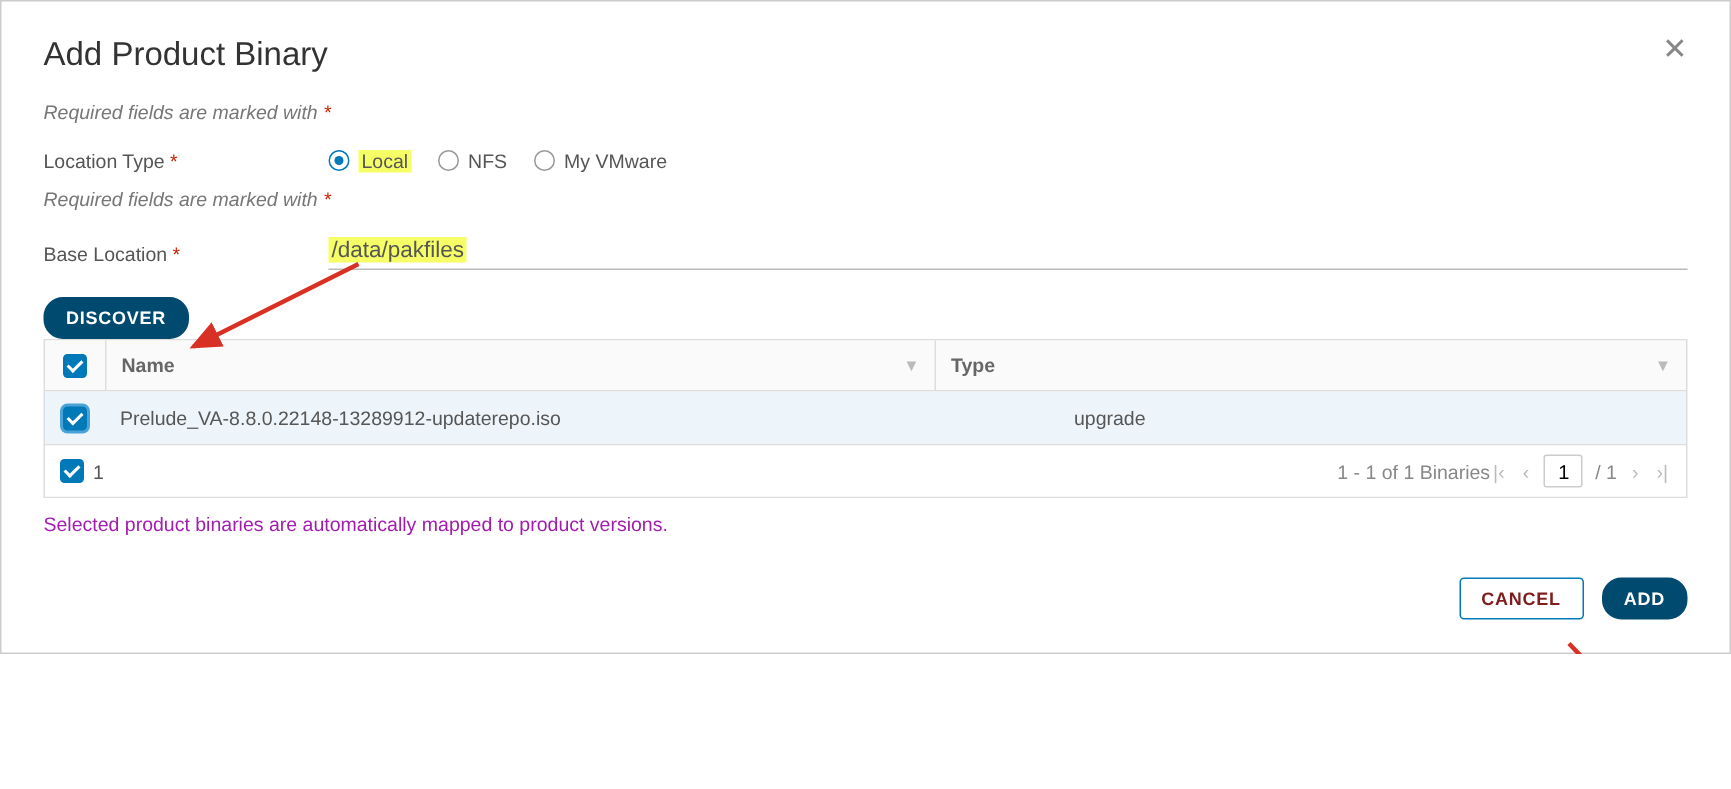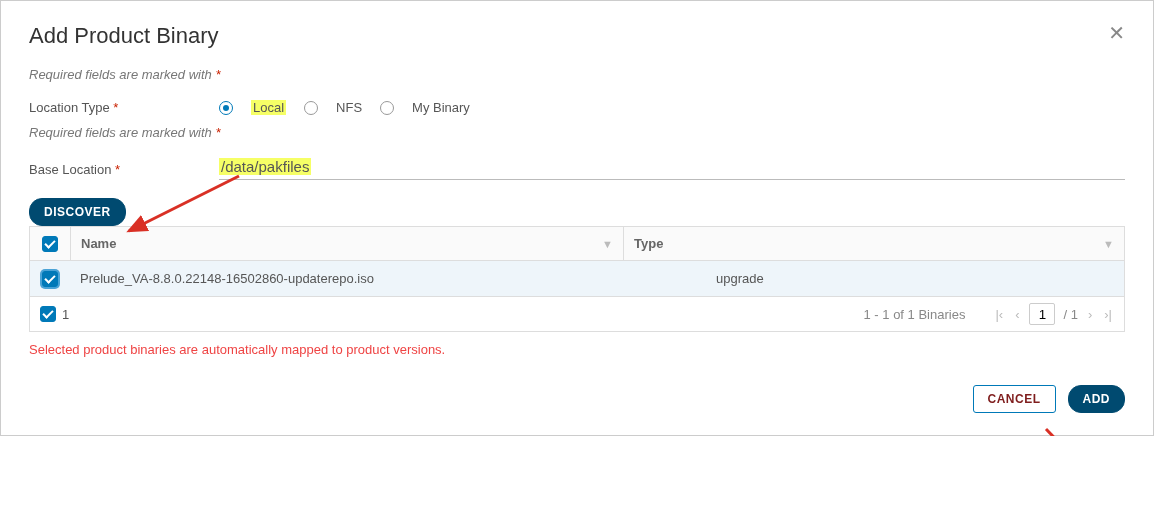--- a/index.html
+++ b/index.html
@@ -32,21 +32,21 @@
     font-size: 20px;
     color: #888;
     cursor: pointer;
     line-height: 1;
   }
   .hint { color: #777; font-size: 13px; margin-bottom: 18px; font-style: italic; }
   .req-star { color: #c92100; }
   .form-row { display: flex; align-items: center; margin-bottom: 10px; }
   .form-label { width: 190px; color: #555; }
   .radio-group { display: flex; gap: 18px; align-items: center; }
-  .radio-item { display: flex; align-items: flex-end; gap: 18px; cursor: pointer; }
+  .radio-item { display: flex; align-items: flex-start; gap: 6px; cursor: pointer; }
   .radio-outer {
     width: 14px; height: 14px; border-radius: 50%;
     border: 1px solid #999; display: inline-flex;
     align-items: center; justify-content: center;
   }
   .radio-outer.selected { border-color: #0079b8; }
   .radio-inner {
     width: 6px; height: 6px; border-radius: 50%;
     background: #0079b8; display: none;
   }
@@ -82,37 +82,37 @@
   .col-sep { width:1px; background:#ddd; align-self:stretch; }
   .trow {
     display: flex; align-items: center; height: 36px;
     background: #eef5fa; border-bottom: 1px solid #ddd;
   }
   .tfoot {
     display: flex; align-items: center; justify-content: space-between;
     padding: 6px 10px; background: #fff;
   }
   .tfoot-left { display: flex; align-items: center; gap: 6px; }
-  .tfoot-right { display: flex; align-items: center; gap: 28px; color: #888; }
+  .tfoot-right { display: flex; align-items: center; gap: 0; color: #888; }
   .pager { display: flex; align-items: center; gap: 8px; }
   .pager-btn { color: #bbb; cursor: pointer; padding: 0 2px; }
   .pager-input { width: 26px; height: 22px; text-align: center; border: 1px solid #ccc; border-radius: 2px; }
   .checkbox {
     width: 16px; height: 16px; border-radius: 3px;
     display: inline-flex; align-items: center; justify-content: center;
     cursor: pointer;
   }
   .checkbox.checked { background: #0079b8; border: 1px solid #0079b8; }
   .checkbox.checked::after {
     content: ""; width: 4px; height: 8px;
     border: solid #fff; border-width: 0 2px 2px 0;
     transform: rotate(45deg); margin-top: -2px;
   }
   .checkbox.outlined { box-shadow: 0 0 0 2px #4aa3d6; }
-  .footnote { margin-top: 10px; color: #ef4444; }
+  .footnote { margin-top: 10px; color: #a21caf; }
   .dialog-actions {
     position: absolute; right: 28px; bottom: 22px;
     display: flex; gap: 12px;
   }
   
   .arrow-svg { position: absolute; pointer-events: none; }
 </style>
 </head>
 <body>
 
@@ -137,21 +137,21 @@
             <span class="radio-inner"></span>
           </span>
         <span class="hl">Local</span>
       </label>
       <label class="radio-item">
         <span class="radio-outer"></span>
         <span>NFS</span>
       </label>
       <label class="radio-item">
         <span class="radio-outer"></span>
-        <span>My Binary</span>
+        <span>My VMware</span>
       </label>
     </div>
   </div>
 
   <div class="hint">
     <span>Required fields are marked with </span><span class="req-star">*</span>
   </div>
 
   <div class="base-loc-row">
     <div class="form-label">
@@ -178,21 +178,21 @@
       <div class="col-sep"></div>
       <div class="th col-type">
         <span>Type</span>
         <span class="filter-icon">▼</span>
       </div>
     </div>
     <div class="trow">
       <div class="td col-check">
         <span class="checkbox checked outlined"></span>
       </div>
-      <div class="td col-name">Prelude_VA-8.8.0.22148-16502860-updaterepo.iso</div>
+      <div class="td col-name">Prelude_VA-8.8.0.22148-13289912-updaterepo.iso</div>
       <div class="td col-type" style="padding-left:92px;">upgrade</div>
     </div>
     <div class="tfoot">
       <div class="tfoot-left">
         <span class="checkbox checked"></span>
         <span>1</span>
       </div>
       <div class="tfoot-right">
         <span>1 - 1 of 1 Binaries</span>
         <div class="pager">

